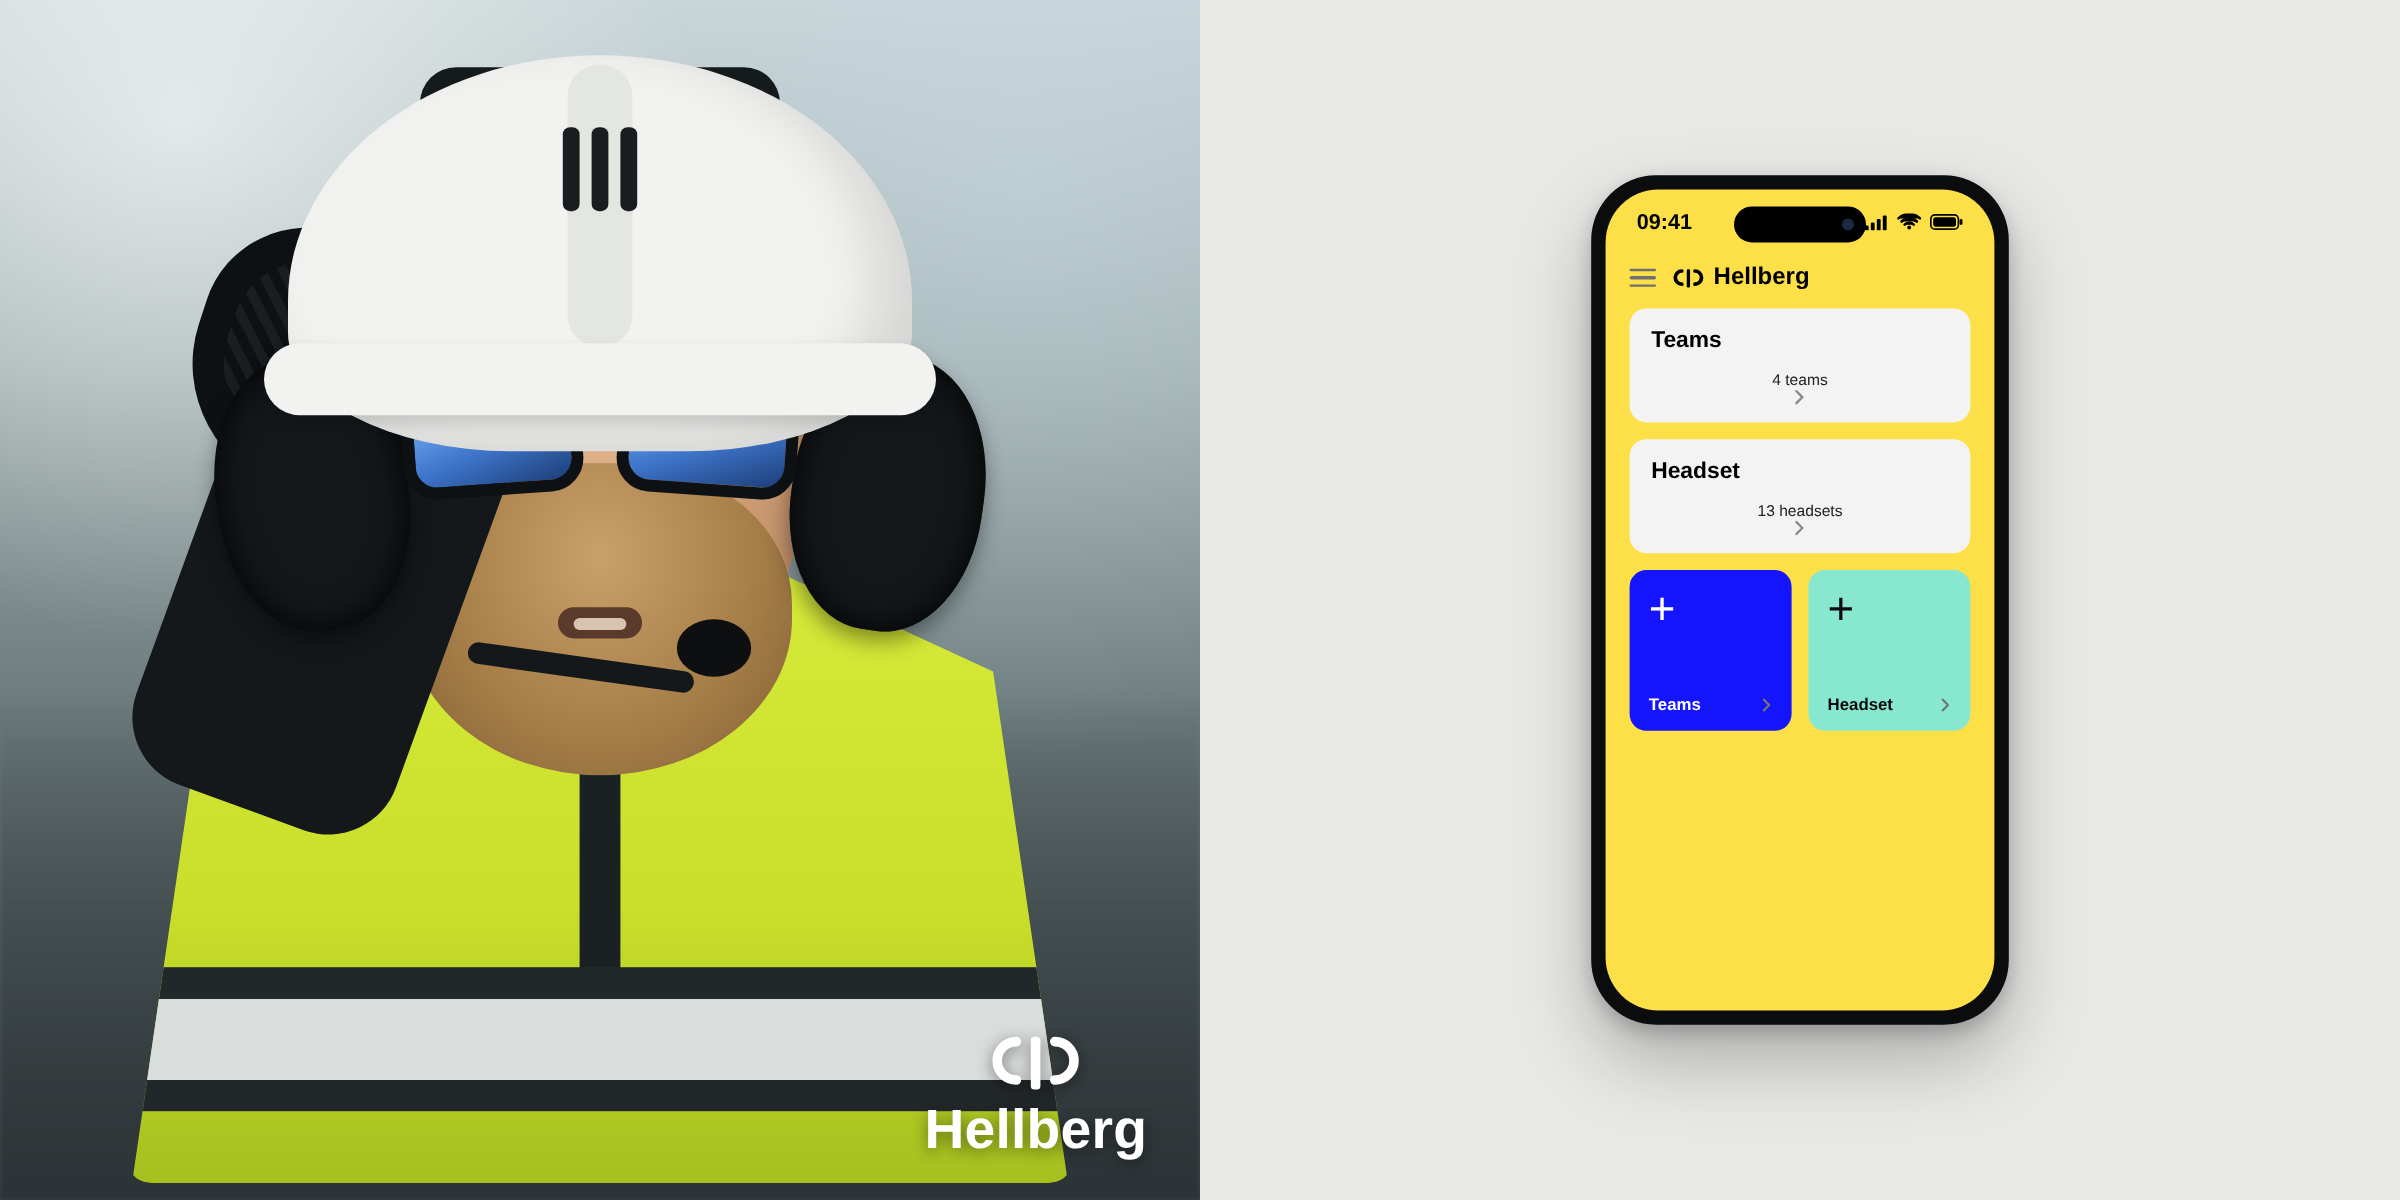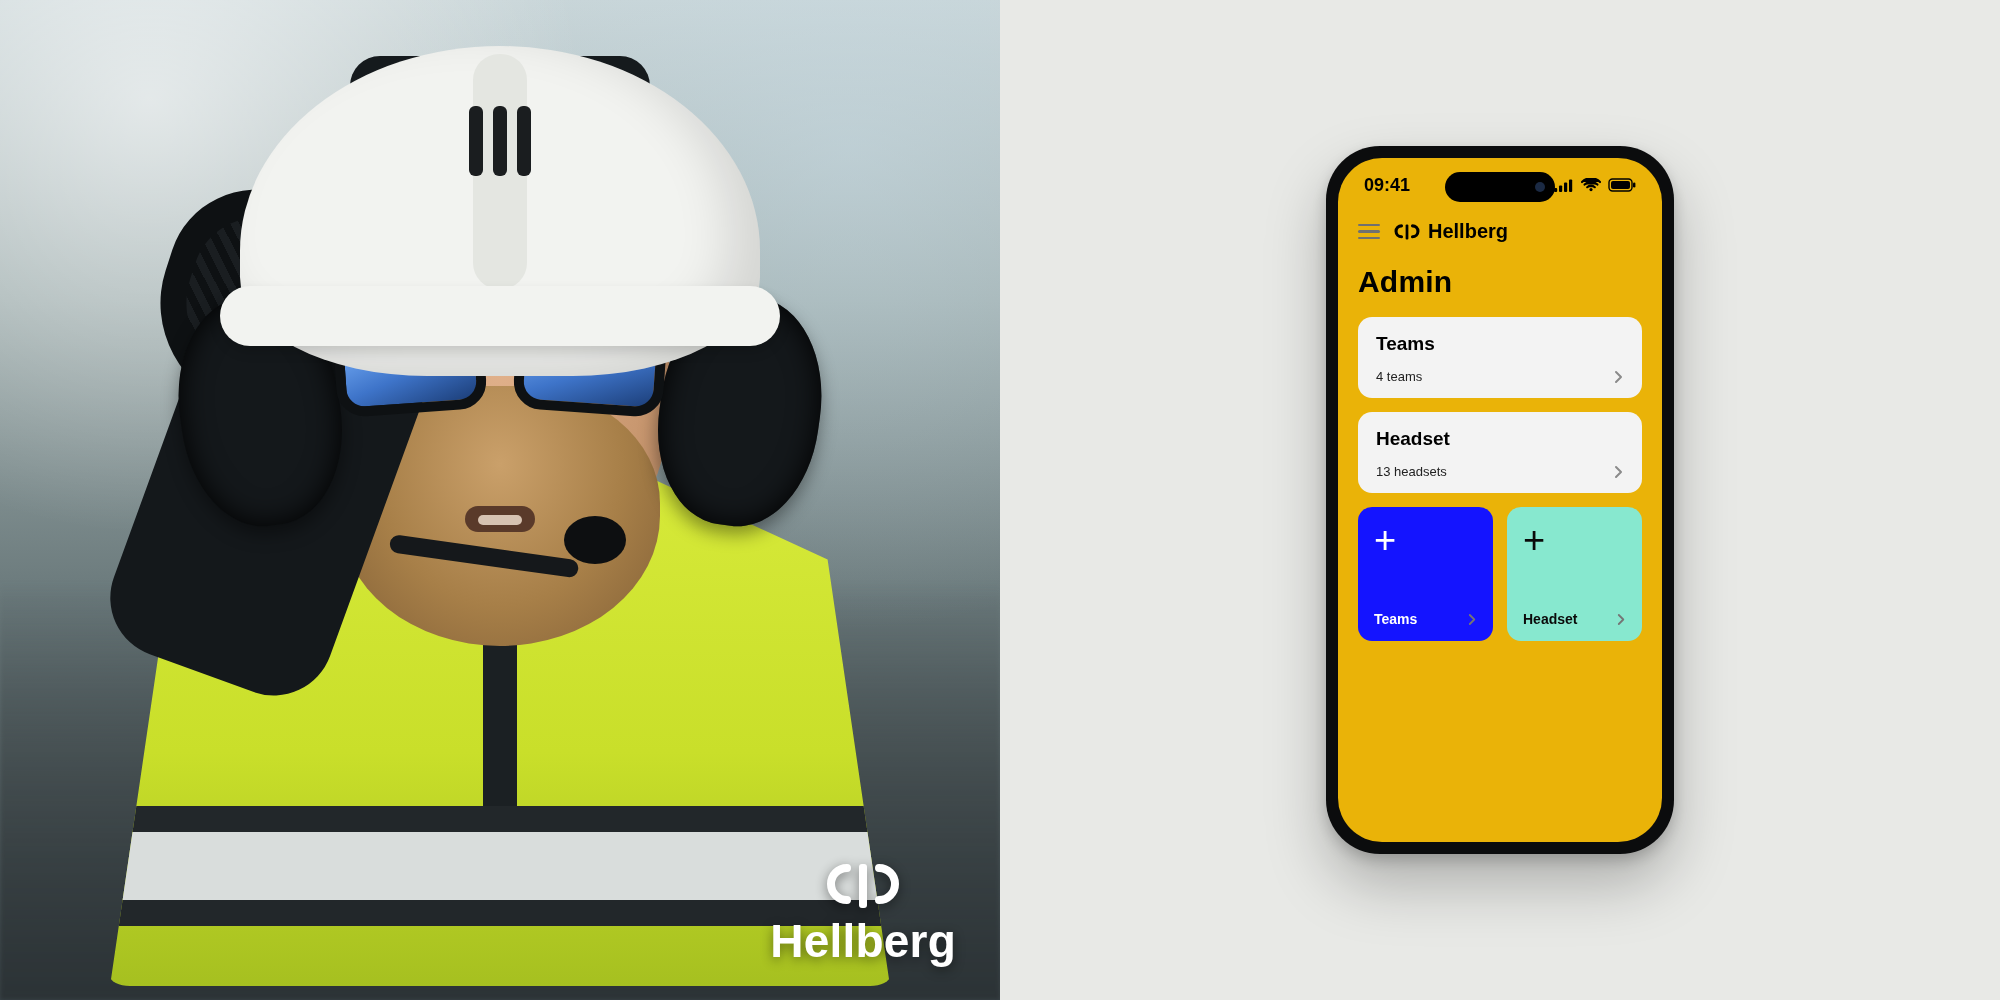--- a/index.html
+++ b/index.html
@@ -90,41 +90,41 @@
     .brand-overlay .logo-svg { display:block; margin:0 auto 4px; }
     .brand-overlay .name { font-weight:700; font-size:46px; letter-spacing:.2px; }
 
     
     .right-panel { width:1000px; height:1000px; background:#e8e9e6; display:flex; align-items:center; justify-content:center; position:relative; }
     .phone {
       width:348px; height:708px; background:#0b0c0d; border-radius:54px; padding:12px;
       box-shadow: 0 30px 60px rgba(0,0,0,.25), 0 6px 14px rgba(0,0,0,.18);
       position:relative;
     }
-    .phone-inner { width:100%; height:100%; background:#eab308; border-radius:44px; position:relative; overflow:hidden;padding-left:32px; }
+    .phone-inner { width:100%; height:100%; background:#fde047; border-radius:44px; position:relative; overflow:hidden;padding-left:32px; }
     .island { position:absolute; top:14px; left:50%; transform:translateX(-50%); width:110px; height:30px; background:#000; border-radius:18px; z-index:5; }
     .island::after{content:"";position:absolute;right:10px;top:50%;transform:translateY(-50%);width:10px;height:10px;border-radius:50%;background:#1b2a44;}
 
     .status-bar { position:absolute; top:0; left:0; right:0; height:54px; display:flex; align-items:center; justify-content:space-between; padding:0 26px; font-size:18px; font-weight:700; z-index:4;}
     .status-right { display:flex; align-items:center; gap:7px; }
     .sig-icon, .wifi-icon, .batt-icon { display:inline-block; }
     .sig-icon svg, .wifi-icon svg, .batt-icon svg { display:block; }
 
     .app { position:absolute; top:54px; left:0; right:0; bottom:0; padding:0 20px 20px; }
     .app-header { display:flex; align-items:center; gap:14px; padding:8px 0 14px; }
     .hamburger { width:22px; height:16px; display:flex; flex-direction:column; justify-content:space-between; }
     .hamburger span{height:2.4px;background:#707070;border-radius:2px;display:block;}
     .brand-row { display:flex; align-items:center; gap:8px; font-weight:800; font-size:20px; }
     .brand-row svg { display:block; }
 
     .page-title { font-size:30px; font-weight:800; margin:8px 0 18px; letter-spacing:.2px; }
 
     .card { background:#f3f3f3; border-radius:14px; padding:16px 18px 14px; margin-bottom:14px; }
     .card-title { font-size:19px; font-weight:800; margin-bottom:14px; }
-    .card-row { display:flex; align-items:center; justify-content:space-between; font-size:13px; color:#222; }
+    .card-row { display:flex; align-items:center; justify-content:space-between; font-size:13px; color:#222;flex-direction:column; }
     .chev { color:#757575; }
     .chev svg{display:block;}
 
     .tiles { display:flex; gap:14px; margin-top:6px; }
     .tile { flex:1; border-radius:14px; padding:14px 16px 14px; display:flex; flex-direction:column; justify-content:space-between; height:134px; }
     .tile .plus { font-size:38px; line-height:1; font-weight:300; }
     .tile .tile-bottom { display:flex; align-items:center; justify-content:space-between; font-size:14px; font-weight:700; }
     .tile.blue { background:#1414ff; color:#fff; }
     .tile.mint { background:#87e8cf; color:#0a0a0a; }
     .tile .chev svg path{stroke:currentColor;}
@@ -223,21 +223,20 @@
             </div>
           <div class="brand-row">
             <svg width="26" height="18" viewBox="0 0 76 48">
                 <path d="M22 6 a16 16 0 1 0 0 32 M54 6 a16 16 0 1 1 0 32" stroke="#000" stroke-width="9" stroke-linecap="round" fill="none"></path>
                 <rect x="34" y="2" width="8" height="44" rx="3" fill="#000"></rect>
               </svg>
             <span>Hellberg</span>
           </div>
         </div>
 
-        <h1 class="page-title">Admin</h1>
 
         <div class="card">
           <div class="card-title">Teams</div>
           <div class="card-row">
             <span>4 teams</span>
             <span class="chev">
               <svg width="10" height="14" viewBox="0 0 10 14">
                   <path d="M2 2l5 5-5 5" stroke="#8a8a8a" stroke-width="2" fill="none" stroke-linecap="round" stroke-linejoin="round"></path>
                 </svg>
             </span>

